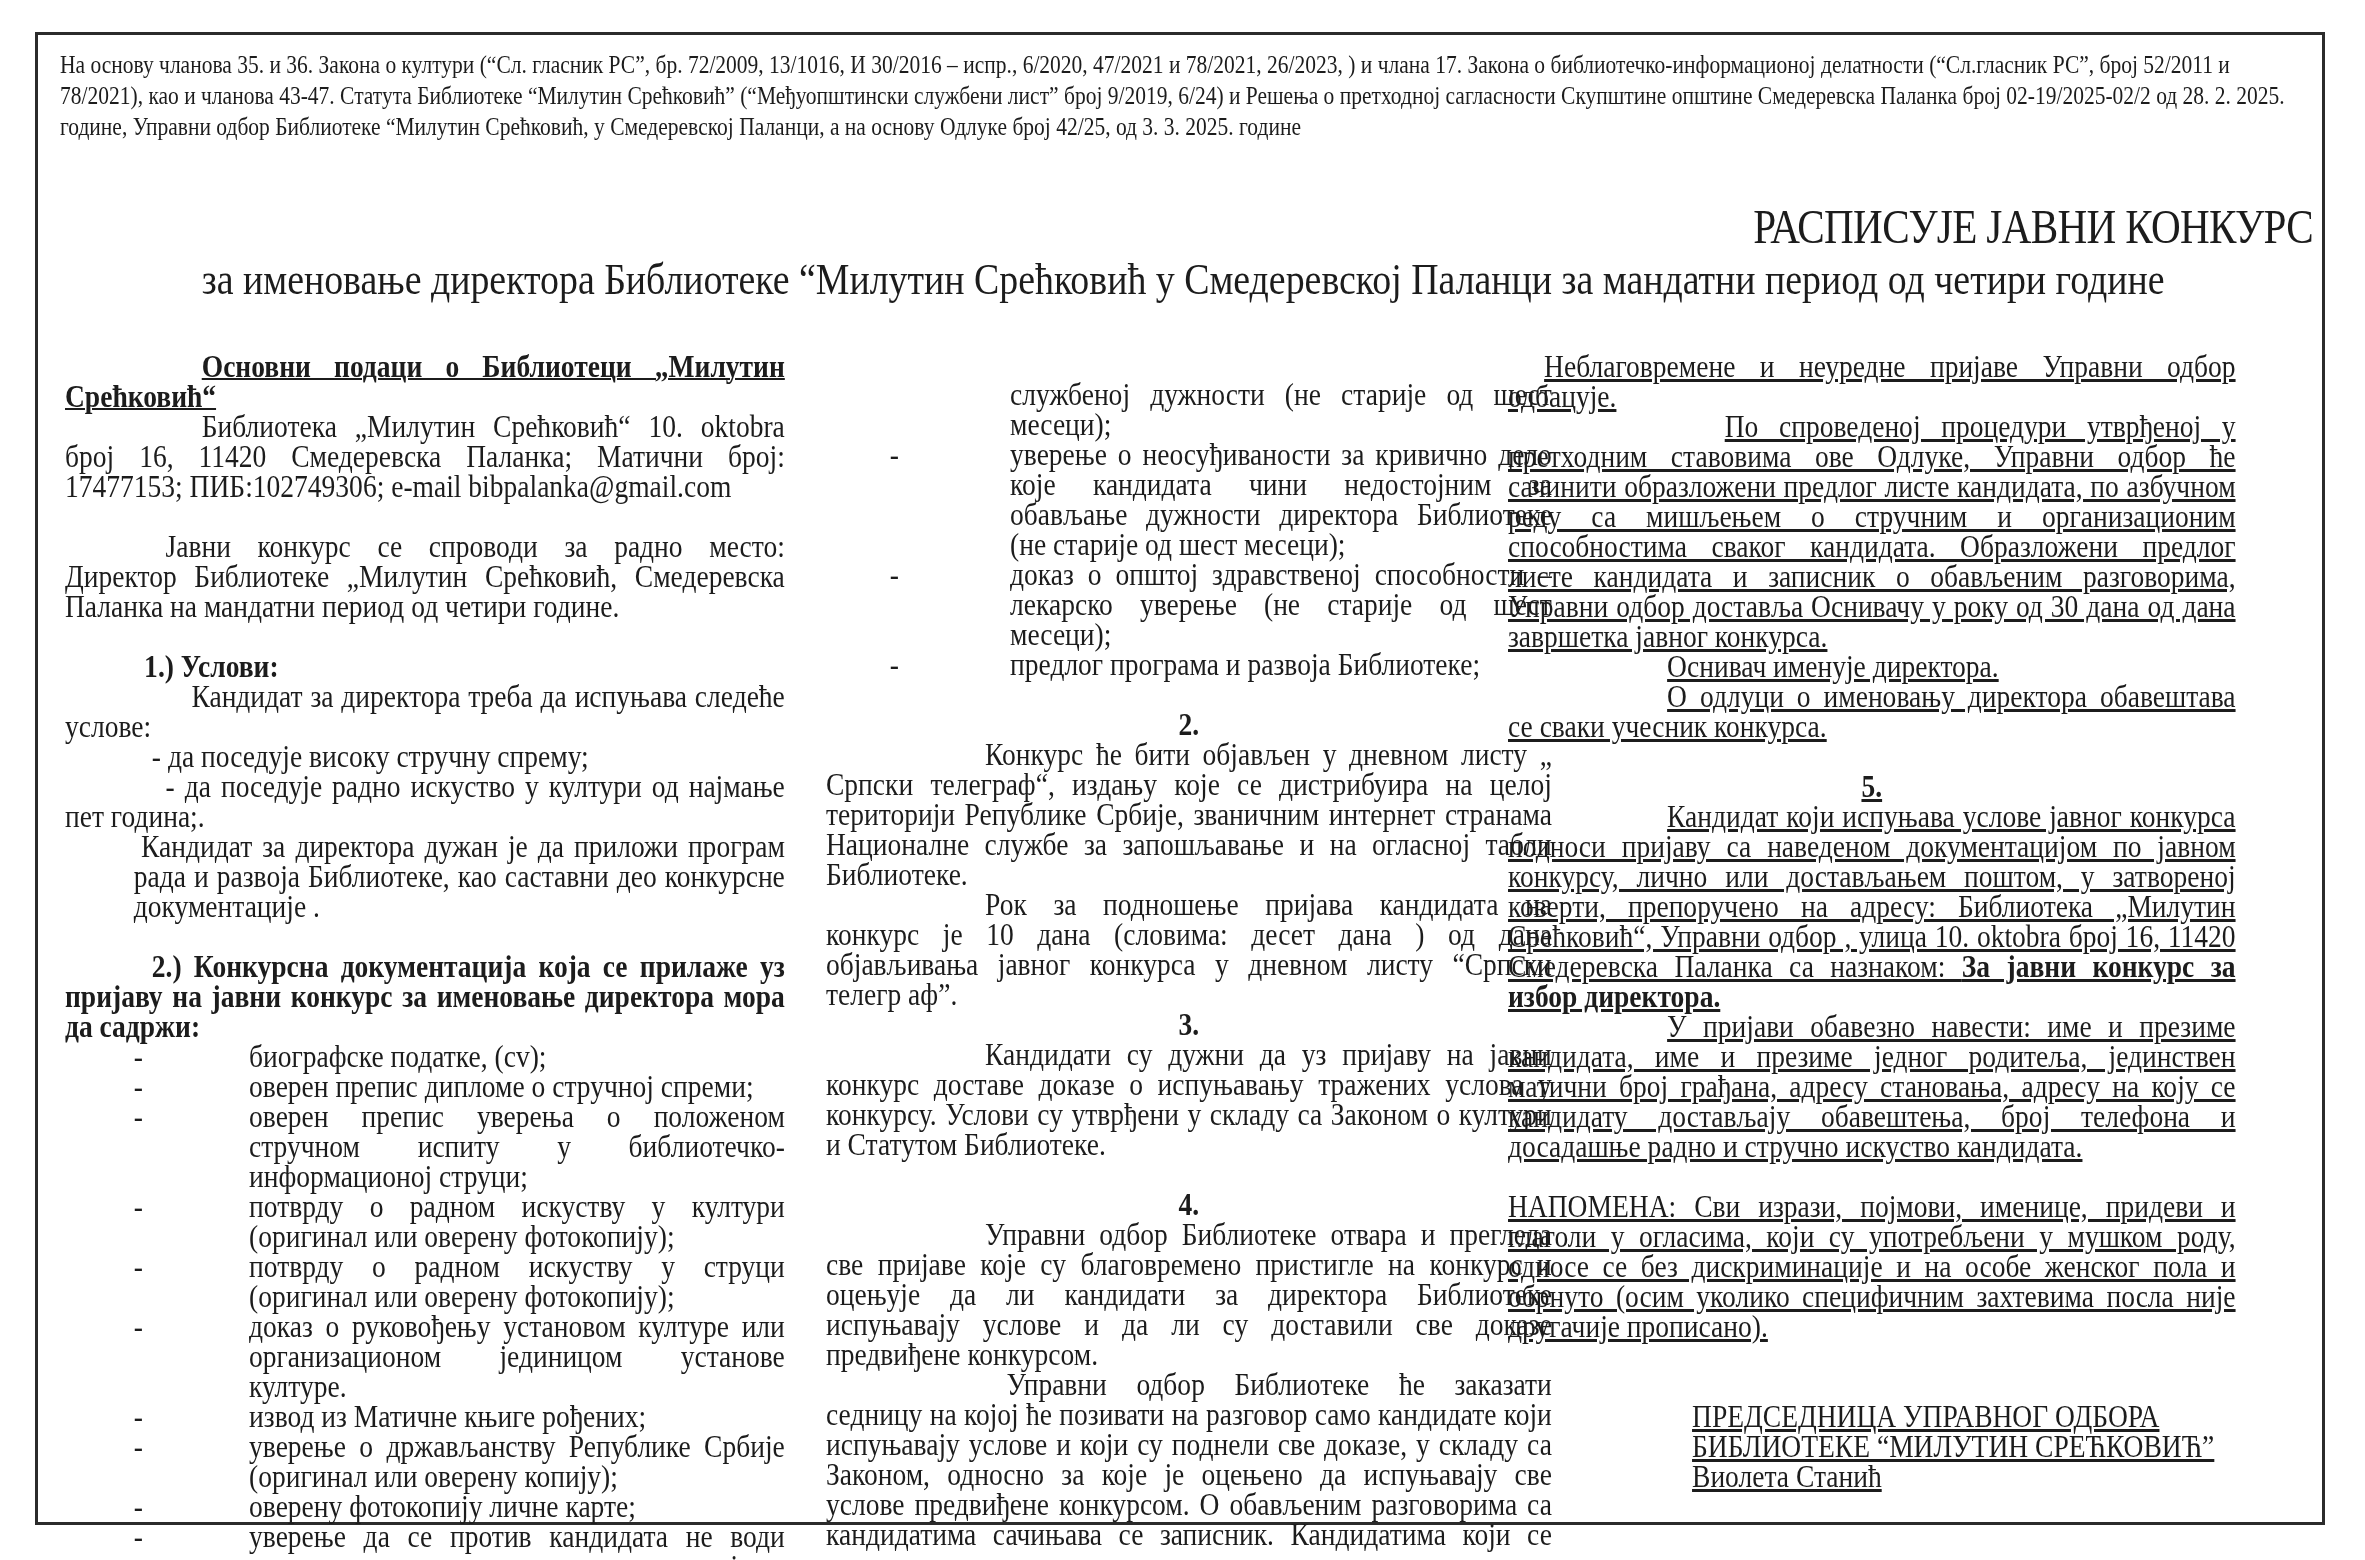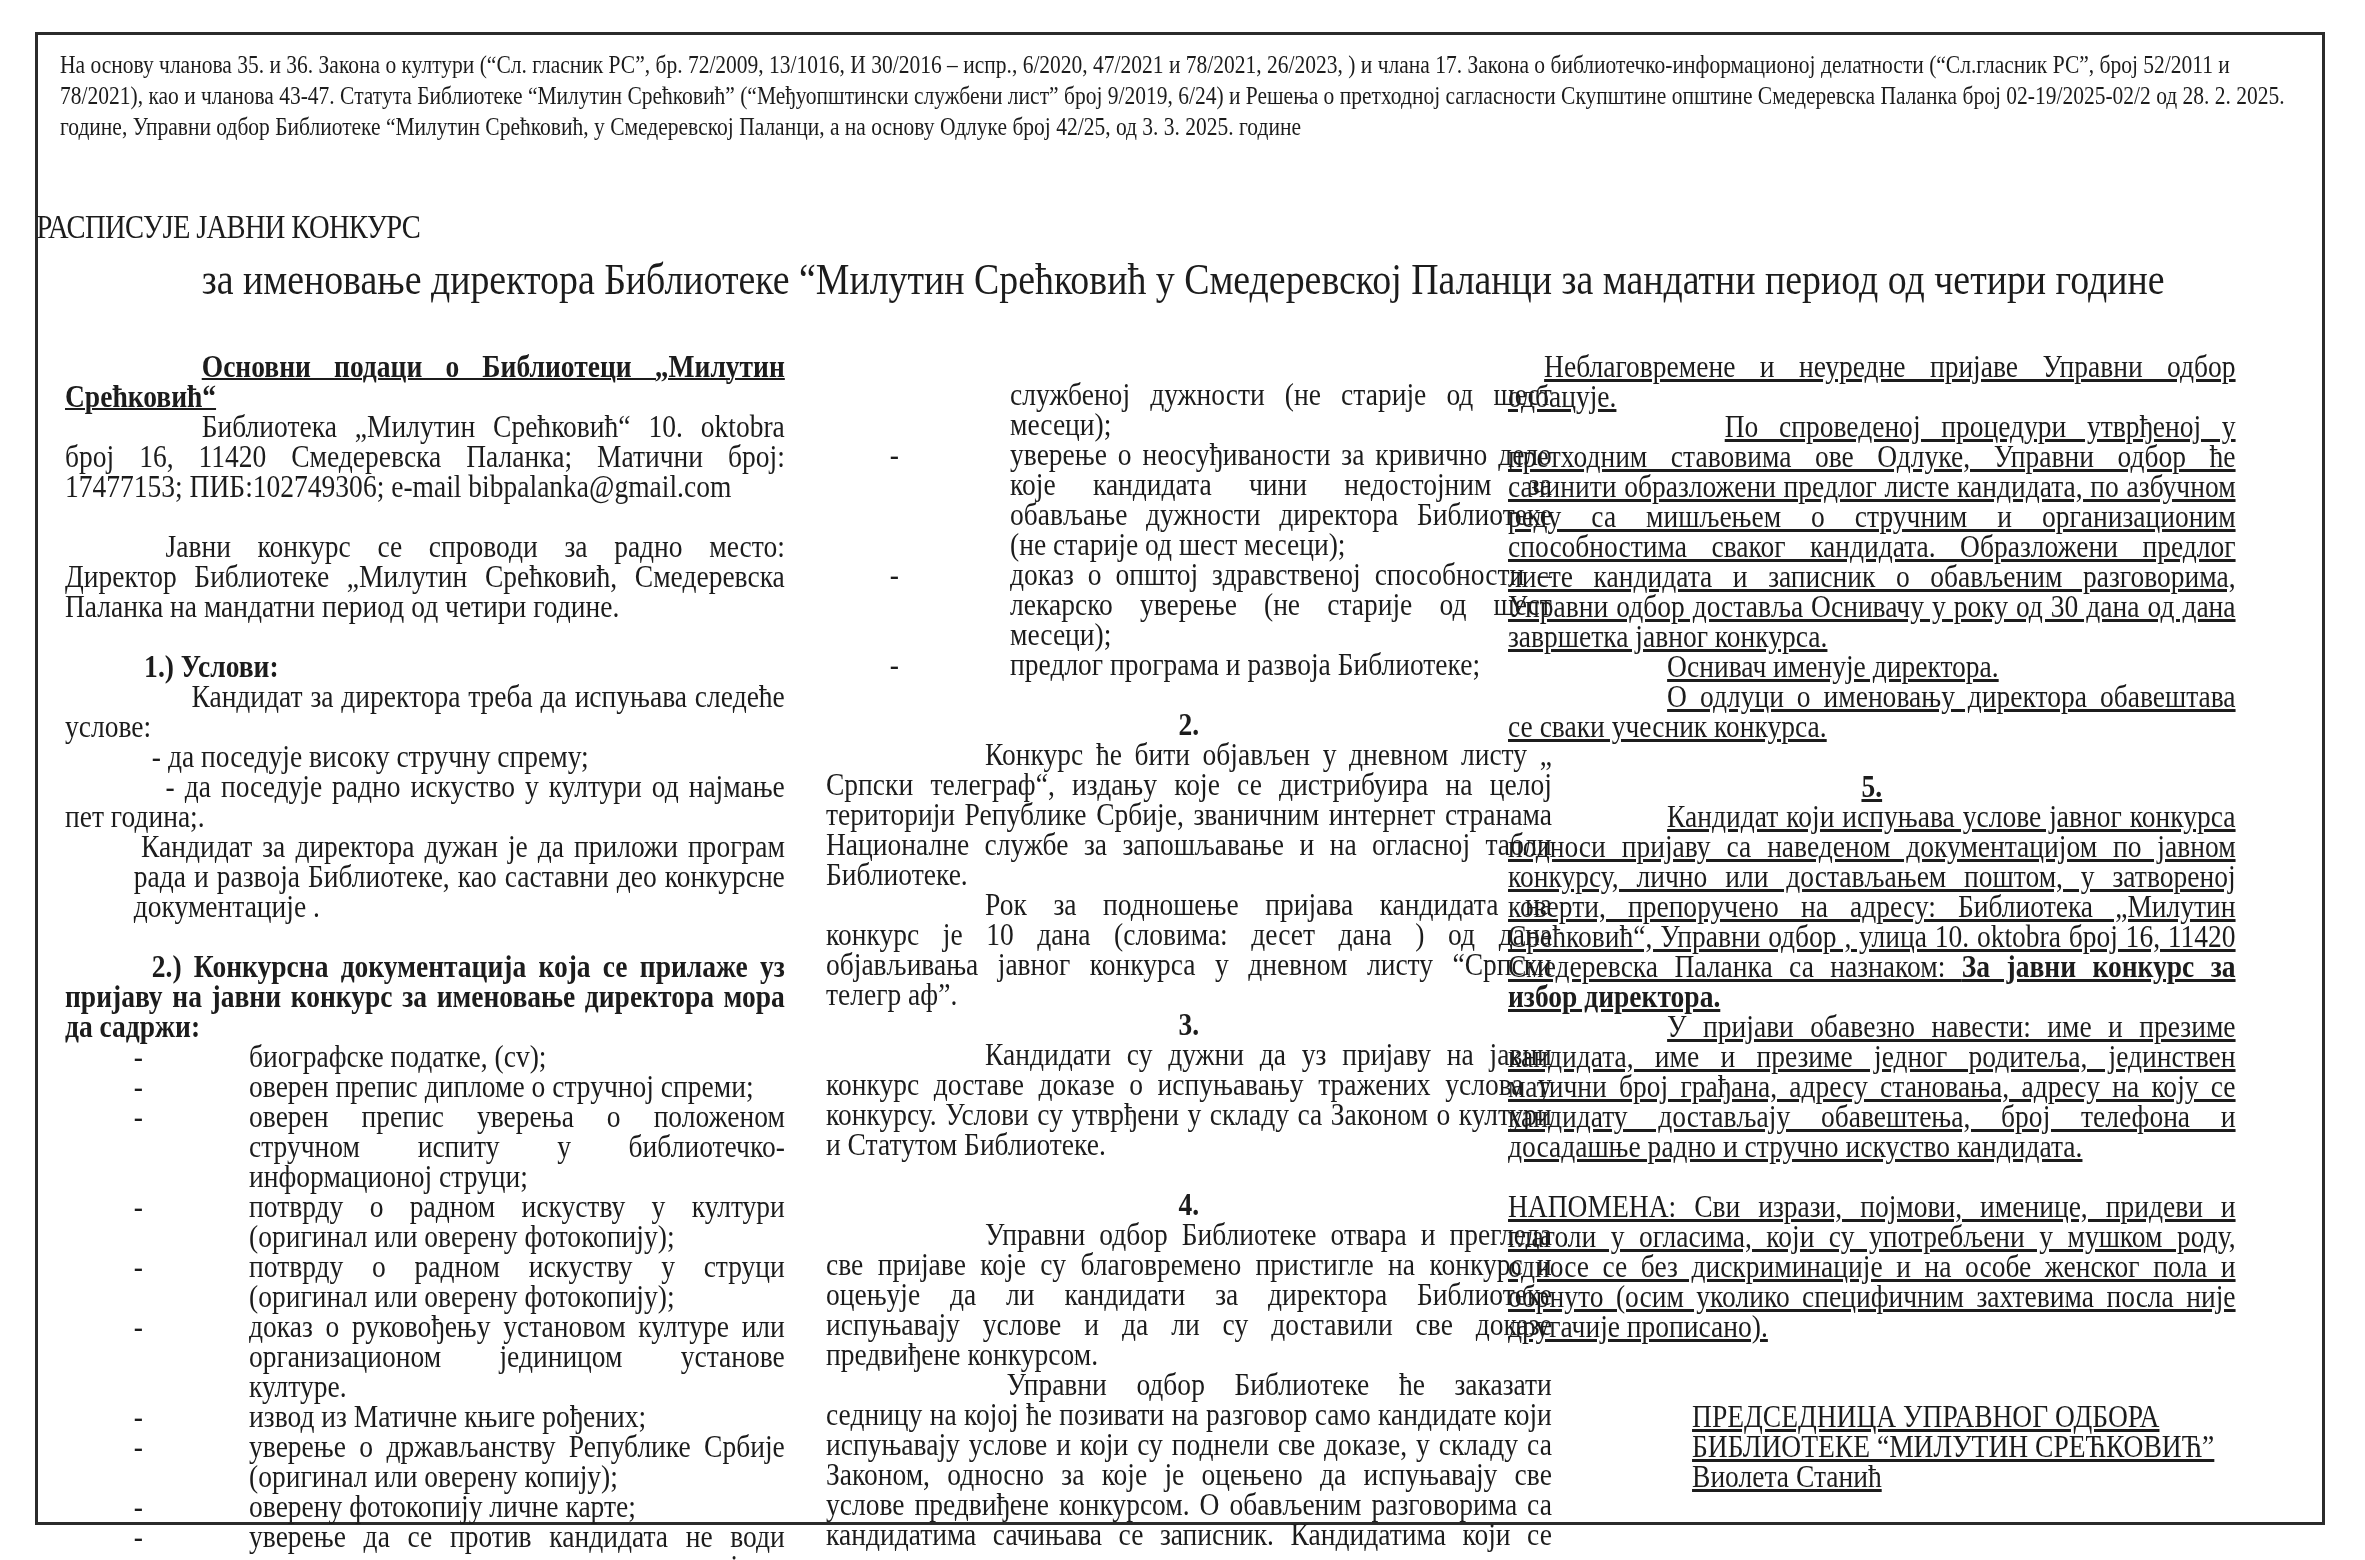--- a/index.html
+++ b/index.html
@@ -12,22 +12,22 @@
     position: absolute; left: 35px; top: 32px; width: 2290px; height: 1493px;
     border: 3.4px solid #2b2b2b; box-sizing: border-box;
   }
   .preamble {
     position: absolute; left: 60px; top: 49px; width: 2248px;
     font-size: 25px; line-height: 31px;
     transform: scaleX(0.86); transform-origin: left top;
     width: 2609px;
   }
   .title {
-    position: absolute; left: 0; width: 2366px; top: 200px; text-align: left;
-    font-size: 34px; line-height: 54px; letter-spacing: -0.8px; text-decoration: underline;
+    position: absolute; left: 0; width: 2366px; top: 200px; text-align: right;
+    font-size: 49px; line-height: 54px; letter-spacing: -0.8px; text-decoration: underline;
   }
   .title span { display: inline-block; transform: scaleX(0.84); }
   .subtitle {
     position: absolute; left: 0; width: 2366px; top: 260px; text-align: center;
     font-size: 44px; line-height: 39px;
   }
   .subtitle span { display: inline-block; transform: scaleX(0.86); }
 
   .col {
     position: absolute; top: 351px;

